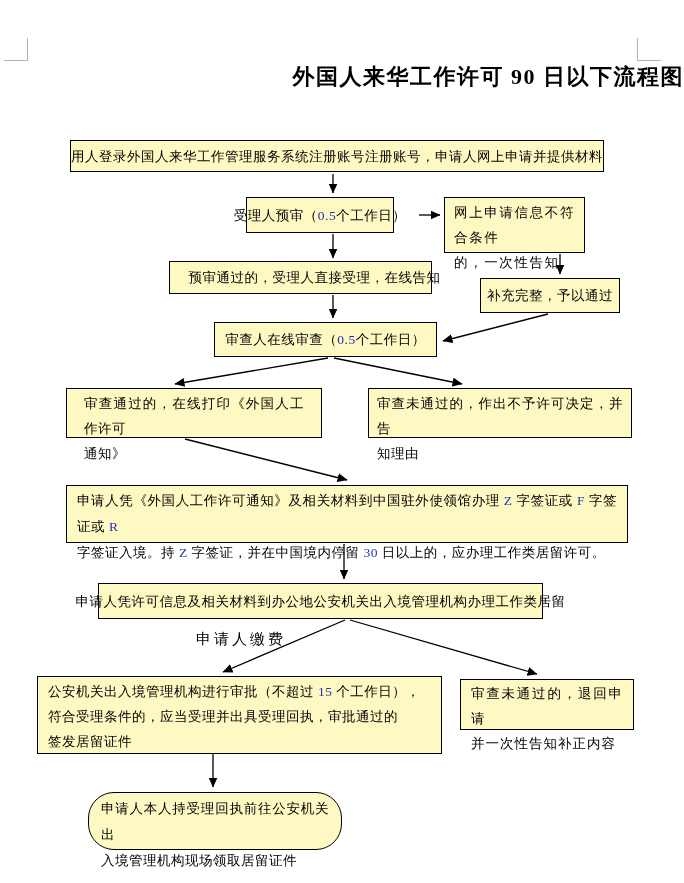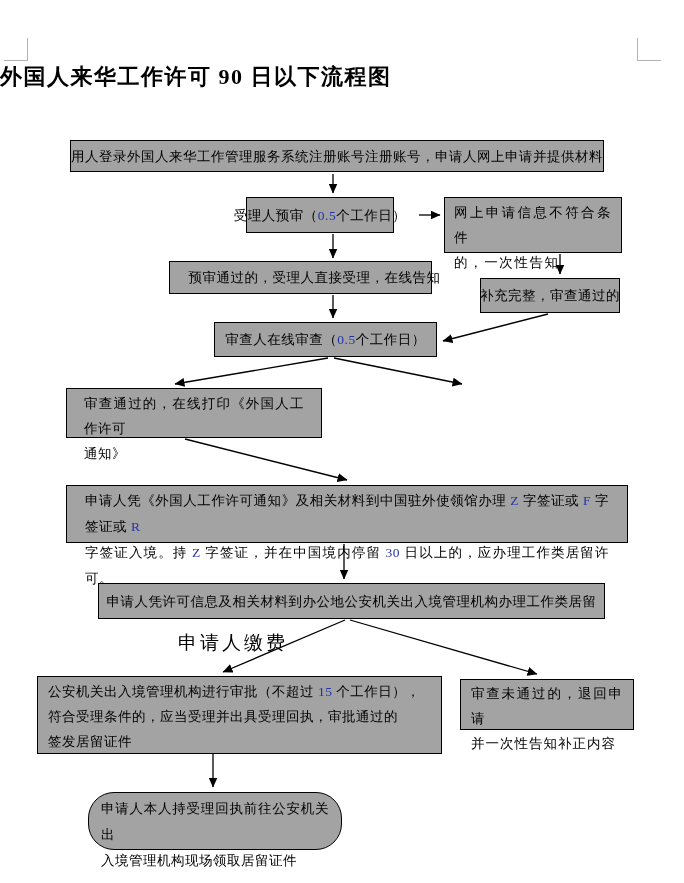--- a/index.html
+++ b/index.html
@@ -7,52 +7,52 @@
   body {
     font-family: "Liberation Serif", "DejaVu Serif", serif;
     background:#ffffff;
   }
   .page {
     position:relative; width:684px; height:883px; background:#ffffff;
     overflow:hidden; color:#000;
   }
   .title {
     position:absolute; top:62px; left:0; width:100%;
-    text-align:left; font-size:22px; font-weight:bold; letter-spacing:1.5px;
+    text-align:right; font-size:22px; font-weight:bold; letter-spacing:1.5px;
   }
   .mark { position:absolute; width:24px; height:23px; }
   .mark-left  { left:4px;  top:38px; border-right:1px solid var(--mark); border-bottom:1px solid var(--mark); }
   .mark-right { left:637px; top:38px; border-left:1px solid var(--mark); border-bottom:1px solid var(--mark); }
   .arrows { position:absolute; left:0; top:0; pointer-events:none; }
   .node {
-    position:absolute; border:1.5px solid #000; background:#a3a3a3;
+    position:absolute; border:1.5px solid #000; background:#fef9c3;
     font-size:13.5px; line-height:25px; letter-spacing:0.5px;
     white-space:pre-line; text-align:justify;
   }
   .center {
     display:flex; align-items:center; justify-content:center;
     text-align:center; white-space:nowrap;
   }
   .lat { color:var(--lat); }
   .n-register       { left:70px;  top:140px; width:534px; height:32px; }
   .n-preview        { left:246px; top:197px; width:148px; height:36px; }
-  .n-notify         { left:444px; top:197px; width:178px; height:56px; padding:2px 9px; letter-spacing:1.6px; }
+  .n-notify         { left:444px; top:197px; width:141px; height:56px; padding:2px 9px; letter-spacing:1.6px; }
   .n-preview-passed { left:169px; top:261px; width:263px; height:33px;padding-left:28px; }
   .n-supplement     { left:480px; top:278px; width:140px; height:35px; }
   .n-online-review  { left:214px; top:322px; width:223px; height:35px; }
   .n-review-passed  { left:66px;  top:388px; width:256px; height:50px; padding:2px 17px; }
   .n-review-failed  { left:368px; top:388px; width:264px; height:50px; padding:2px 8px; }
-  .n-visa           { left:66px;  top:485px; width:562px; height:58px; padding:2px 18px; line-height:26px; }
-  .n-residence      { left:98px;  top:583px; width:507px; height:36px; }
+  .n-visa           { left:66px;  top:485px; width:562px; height:58px; padding:2px 10px; line-height:26px; }
+  .n-residence      { left:98px;  top:583px; width:445px; height:36px; }
   .n-psb-approve    { left:37px;  top:676px; width:405px; height:78px; padding:2px 10px; line-height:25px; }
   .n-psb-reject     { left:460px; top:679px; width:174px; height:51px; padding:1px 10px; letter-spacing:1px; }
   .n-collect        { left:88px;  top:792px; width:254px; height:58px; padding:3px 12px; line-height:26px;border-radius:26px; }
   .fee-label {
-    position:absolute; left:178px; top:630px;
-    font-size:19px; letter-spacing:3px;
+    position:absolute; left:196px; top:630px;
+    font-size:15px; letter-spacing:3px;
   }
 </style>
 </head>
 <body>
 
 <div class="page">
 
   <div class="mark mark-left"></div>
   <div class="mark mark-right"></div>
 
@@ -77,24 +77,26 @@
     <line x1="345" y1="620" x2="223" y2="672" stroke="#000" stroke-width="1.3" marker-end="url(#ah)"></line>
     <line x1="350" y1="620" x2="537" y2="674" stroke="#000" stroke-width="1.3" marker-end="url(#ah)"></line>
     <line x1="213" y1="754" x2="213" y2="787" stroke="#000" stroke-width="1.3" marker-end="url(#ah)"></line>
   </svg>
 
   <div class="node center n-register">用人登录外国人来华工作管理服务系统注册账号注册账号，申请人网上申请并提供材料</div>
   <div class="node center n-preview">受理人预审（<span class="lat">0.5</span> 个工作日）</div>
   <div class="node n-notify">网上申请信息不符合条件
 的，一次性告知</div>
   <div class="node center n-preview-passed">预审通过的，受理人直接受理，在线告知</div>
-  <div class="node center n-supplement">补充完整，审查通过的</div>
+  <div class="node center n-supplement">补充完整，予以通过</div>
   <div class="node center n-online-review">审查人在线审查（<span class="lat">0.5</span> 个工作日）</div>
   <div class="node n-review-passed">审查通过的，在线打印《外国人工作许可
 通知》</div>
+  <div class="node n-review-failed">审查未通过的，作出不予许可决定，并告
+知理由</div>
   <div class="node n-visa">申请人凭《外国人工作许可通知》及相关材料到中国驻外使领馆办理 <span class="lat">Z</span> 字签证或 <span class="lat">F</span> 字签证或 <span class="lat">R</span>
 字签证入境。持 <span class="lat">Z</span> 字签证，并在中国境内停留 <span class="lat">30</span> 日以上的，应办理工作类居留许可。</div>
   <div class="node center n-residence">申请人凭许可信息及相关材料到办公地公安机关出入境管理机构办理工作类居留</div>
   <div class="fee-label">申请人缴费</div>
   <div class="node n-psb-approve">公安机关出入境管理机构进行审批（不超过 <span class="lat">15</span> 个工作日），
 符合受理条件的，应当受理并出具受理回执，审批通过的
 签发居留证件</div>
   <div class="node n-psb-reject">审查未通过的，退回申请
 并一次性告知补正内容</div>
   <div class="node n-collect">申请人本人持受理回执前往公安机关出

